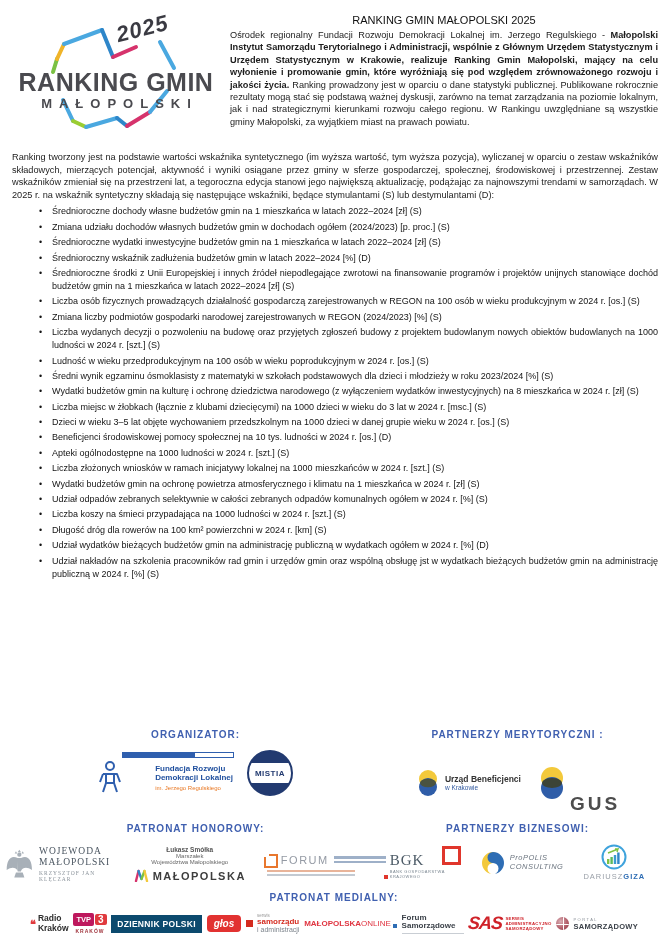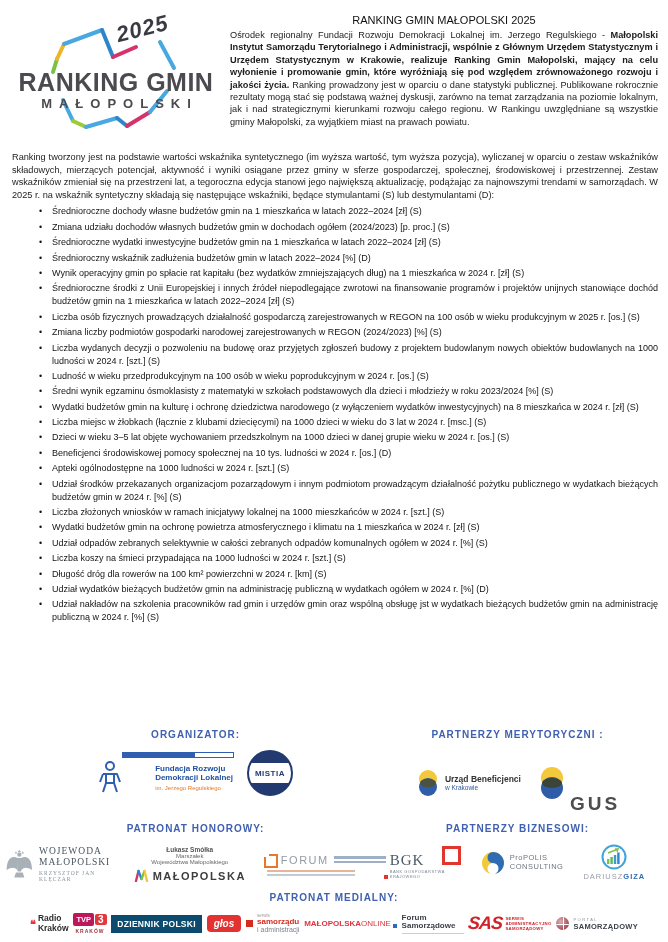--- a/index.html
+++ b/index.html
@@ -68,21 +68,21 @@
   .forum .fine .b{height:2.5px;width:52px;background:#9eb0c8;margin-bottom:2px;}
   .forum .under{margin-left:3px;}
   .forum .under .b{height:1.5px;width:88px;margin-top:2.5px;}
   
   .bgk{position:relative;padding:6px 16px 0 0;}
   .bgk .word{font-family:"Liberation Serif",serif;font-size:15px;color:#4c5a66;letter-spacing:1px;}
   .bgk .sq{position:absolute;top:0;right:0;width:13px;height:13px;border:3px solid #e0362c;}
   .bgk .dot{position:absolute;left:-6px;bottom:0;width:4px;height:4px;background:#e0362c;}
   .bgk .sub{font-size:4px;color:#7a8691;letter-spacing:.5px;line-height:5px;}
   .propolis{display:flex;align-items:center;margin:0 20px;}
-  .propolis .txt{margin-left:5px;font-size:7.5px;color:#6d7680;line-height:8.5px;letter-spacing:.5px;}
+  .propolis .txt{margin-left:5px;font-size:7.5px;color:#6d7680;line-height:8.5px;letter-spacing:.5px;font-style:italic;}
   .giza{display:flex;flex-direction:column;align-items:center;}
   .giza .names{font-size:7.5px;letter-spacing:1px;margin-top:2px;}
   .giza .n1{color:#9aa0a8;}
   .giza .n2{color:#2e6db4;font-weight:700;}
   
   .media-row{display:flex;justify-content:space-between;align-items:center;padding:0 18px;margin-top:10px;}
   .m-item{display:flex;align-items:center;}
   .radio .q{color:#e03a3e;font-size:11px;font-weight:800;margin-right:2px;line-height:8px;}
   .radio .txt{font-size:8.5px;font-weight:700;color:#2e2e2e;line-height:9.5px;}
   .tvp{flex-direction:column;}
@@ -147,33 +147,31 @@
   </div>
 
   <div class="method">
     <p>Ranking tworzony jest na podstawie wartości wskaźnika syntetycznego (im wyższa wartość, tym wyższa pozycja), wyliczanej w oparciu o zestaw wskaźników składowych, mierzących potencjał, aktywność i wyniki osiągane przez gminy w sferze gospodarczej, społecznej, środowiskowej i przestrzennej. Zestaw wskaźników zmieniał się na przestrzeni lat, a tegoroczna edycja stanowi jego największą aktualizację, podążając za najnowszymi trendami w samorządach. W 2025 r. na wskaźnik syntetyczny składają się następujące wskaźniki, będące stymulantami (S) lub destymulantami (D):</p>
     <ul class="indicators">
 
     <li>Średnioroczne dochody własne budżetów gmin na 1 mieszkańca w latach 2022–2024 [zł] (S)</li>
         <li>Zmiana udziału dochodów własnych budżetów gmin w dochodach ogółem (2024/2023) [p. proc.] (S)</li>
         <li>Średnioroczne wydatki inwestycyjne budżetów gmin na 1 mieszkańca w latach 2022–2024 [zł] (S)</li>
         <li>Średnioroczny wskaźnik zadłużenia budżetów gmin w latach 2022–2024 [%] (D)</li>
-        <li>Wynik operacyjny gmin po spłacie rat kapitału (bez wydatków zmniejszających dług) na 1 mieszkańca w 2024 r. [zł] (S)</li>
         <li>Średnioroczne środki z Unii Europejskiej i innych źródeł niepodlegające zwrotowi na finansowanie programów i projektów unijnych stanowiące dochód budżetów gmin na 1 mieszkańca w latach 2022–2024 [zł] (S)</li>
-        <li>Liczba osób fizycznych prowadzących działalność gospodarczą zarejestrowanych w REGON na 100 osób w wieku produkcyjnym w 2025 r. [os.] (S)</li>
+        <li>Liczba osób fizycznych prowadzących działalność gospodarczą zarejestrowanych w REGON na 100 osób w wieku produkcyjnym w 2024 r. [os.] (S)</li>
         <li>Zmiana liczby podmiotów gospodarki narodowej zarejestrowanych w REGON (2024/2023) [%] (S)</li>
         <li>Liczba wydanych decyzji o pozwoleniu na budowę oraz przyjętych zgłoszeń budowy z projektem budowlanym nowych obiektów budowlanych na 1000 ludności w 2024 r. [szt.] (S)</li>
         <li>Ludność w wieku przedprodukcyjnym na 100 osób w wieku poprodukcyjnym w 2024 r. [os.] (S)</li>
         <li>Średni wynik egzaminu ósmoklasisty z matematyki w szkołach podstawowych dla dzieci i młodzieży w roku 2023/2024 [%] (S)</li>
         <li>Wydatki budżetów gmin na kulturę i ochronę dziedzictwa narodowego (z wyłączeniem wydatków inwestycyjnych) na 8 mieszkańca w 2024 r. [zł] (S)</li>
         <li>Liczba miejsc w żłobkach (łącznie z klubami dziecięcymi) na 1000 dzieci w wieku do 3 lat w 2024 r. [msc.] (S)</li>
         <li>Dzieci w wieku 3–5 lat objęte wychowaniem przedszkolnym na 1000 dzieci w danej grupie wieku w 2024 r. [os.] (S)</li>
         <li>Beneficjenci środowiskowej pomocy społecznej na 10 tys. ludności w 2024 r. [os.] (D)</li>
         <li>Apteki ogólnodostępne na 1000 ludności w 2024 r. [szt.] (S)</li>
-        <li>Udział środków przekazanych organizacjom pozarządowym i innym podmiotom prowadzącym działalność pożytku publicznego w wydatkach bieżących budżetów gmin w 2024 r. [%] (S)</li>
         <li>Liczba złożonych wniosków w ramach inicjatywy lokalnej na 1000 mieszkańców w 2024 r. [szt.] (S)</li>
         <li>Wydatki budżetów gmin na ochronę powietrza atmosferycznego i klimatu na 1 mieszkańca w 2024 r. [zł] (S)</li>
         <li>Udział odpadów zebranych selektywnie w całości zebranych odpadów komunalnych ogółem w 2024 r. [%] (S)</li>
         <li>Liczba koszy na śmieci przypadająca na 1000 ludności w 2024 r. [szt.] (S)</li>
         <li>Długość dróg dla rowerów na 100 km² powierzchni w 2024 r. [km] (S)</li>
         <li>Udział wydatków bieżących budżetów gmin na administrację publiczną w wydatkach ogółem w 2024 r. [%] (D)</li>
         <li>Udział nakładów na szkolenia pracowników rad gmin i urzędów gmin oraz wspólną obsługę jst w wydatkach bieżących budżetów gmin na administrację publiczną w 2024 r. [%] (S)</li>
       </ul>
   </div>
 

